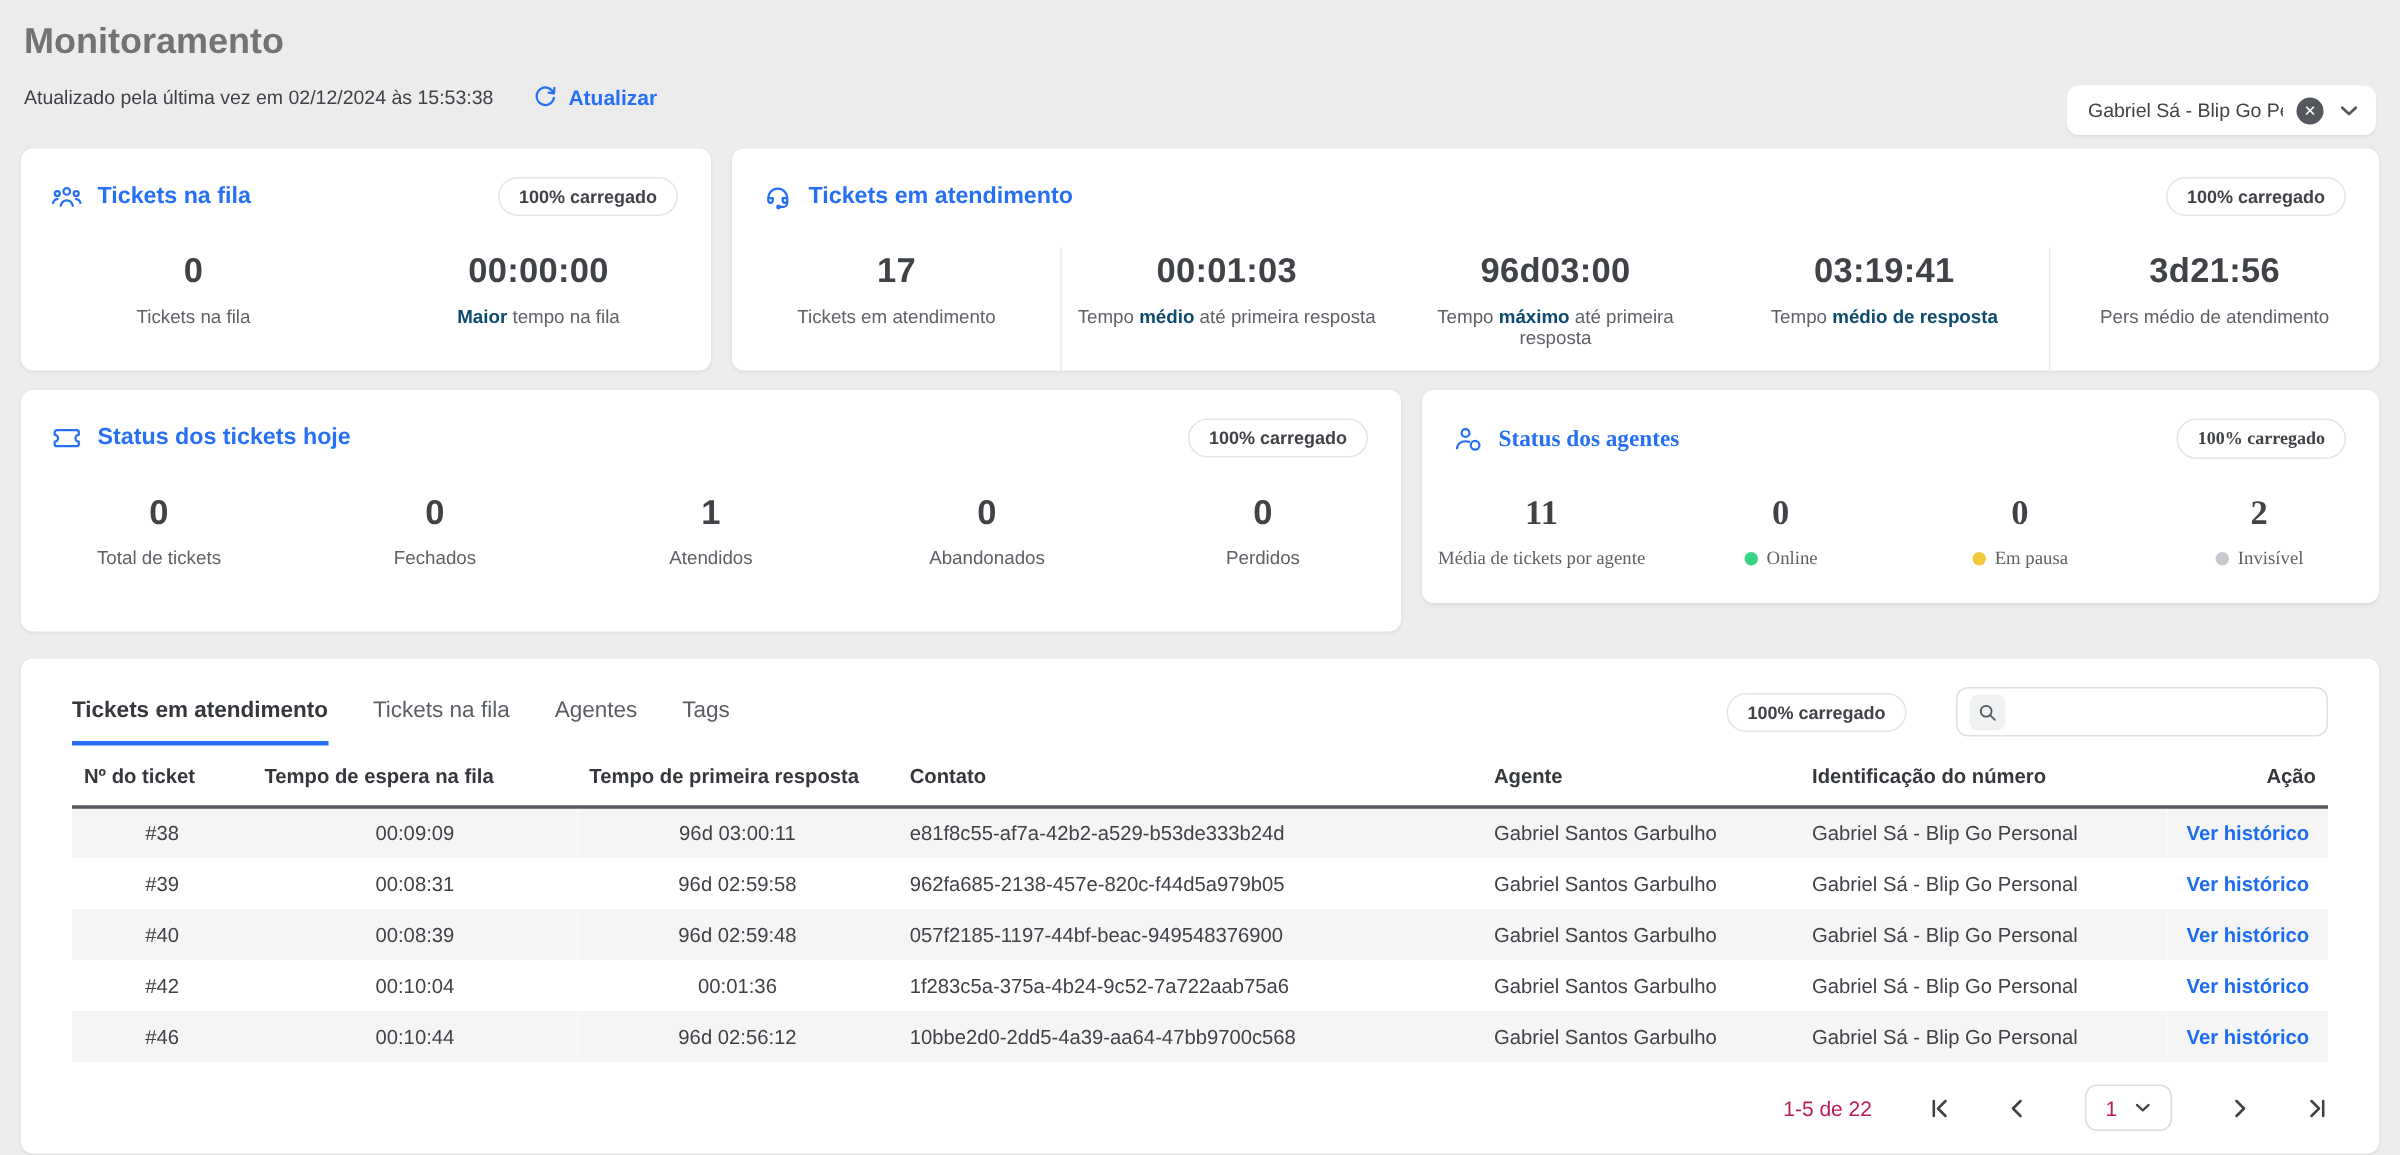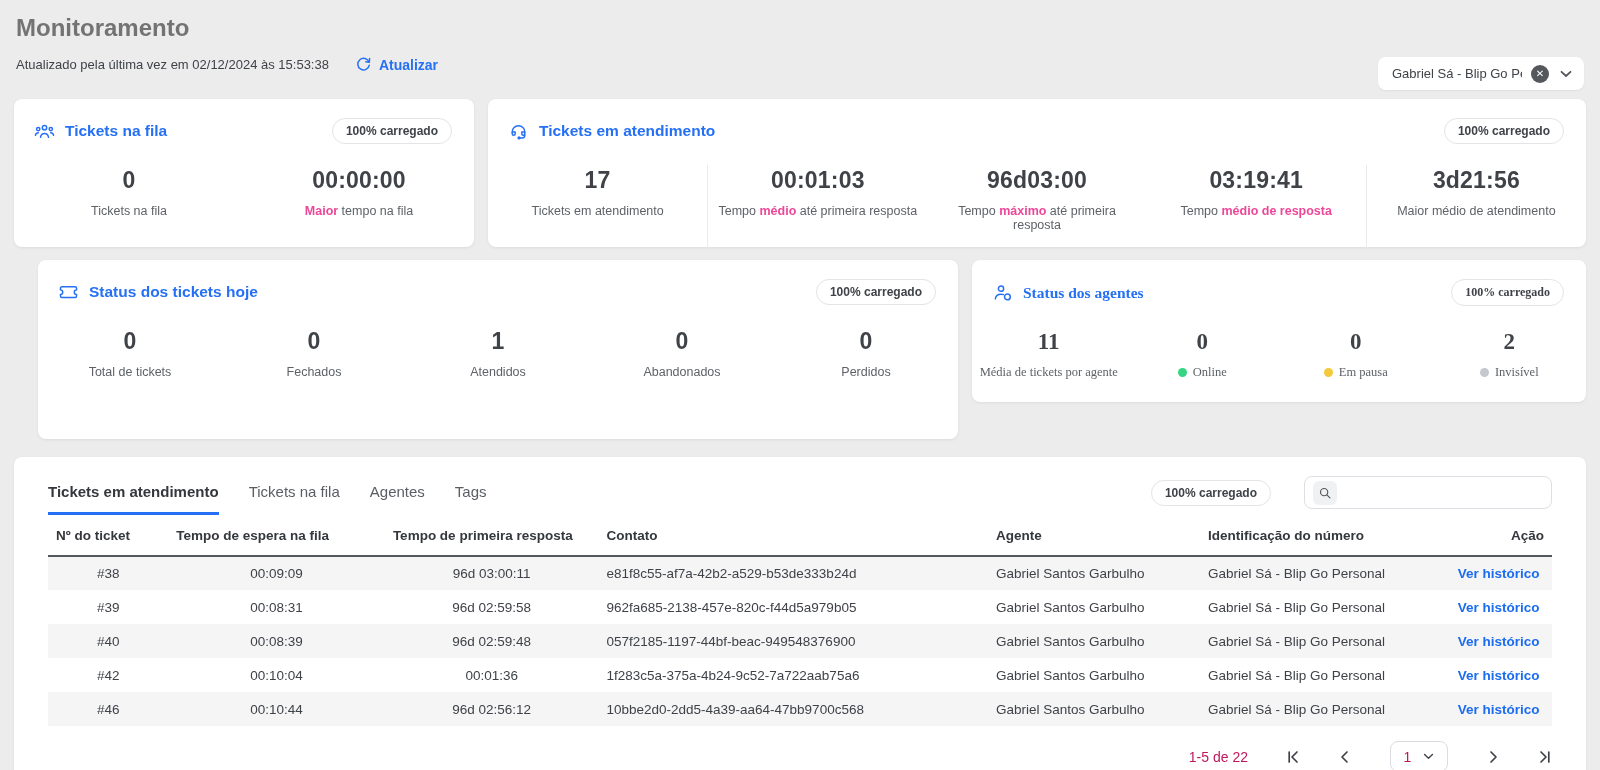--- a/index.html
+++ b/index.html
@@ -34,24 +34,24 @@
   .card-head { display: flex; align-items: center; padding: 19px 22px 0 20px; }
   .card-title { color: #2570f4; font-size: 15.5px; font-weight: 700; margin-left: 10px; }
   .badge {
     margin-left: auto; border: 1px solid #e2e4e7; border-radius: 14px; padding: 5px 13px;
     font-size: 12px; font-weight: 700; color: #3f4247; background: #fff; white-space: nowrap;
   }
   .stats { display: flex; margin-top: 21px; }
   .stat { flex: 1; text-align: center; padding: 2px 6px 16px; }
   .stat-value { font-size: 23px; font-weight: 700; color: #3f4247; letter-spacing: .2px; }
   .stat-label { margin-top: 10px; font-size: 12.5px; color: #5e6267; }
-  .stat-label b { color: #ec4899; }
+  .stat-label b { color: #0c4a6e; }
   .card--queue { flex: 0 0 460px; height: 148px; }
   .card--attendance { flex: 1; height: 148px; }
-  .card--today { flex: 0 0 920px; height: 179px; margin-left: 24px; }
+  .card--today { flex: 0 0 920px; height: 161px; }
   .card--agents { flex: 1; height: 142px; font-family: Liberation Serif, serif; }
   .card--attendance .stat:nth-child(1),
   .card--attendance .stat:nth-child(4) { border-right: 1px solid #e8eaec; }
   .dot { display: inline-block; width: 9px; height: 9px; border-radius: 50%; margin-right: 6px; vertical-align: -1px; }
   .dot.online { background: #35d583; }
   .dot.pause { background: #f4c93c; }
   .dot.invisible { background: #c5c8cc; }
 
   
   .panel { margin: 18px 14px 0; background: #fff; border-radius: 8px; box-shadow: 0 1px 3px rgba(0,0,0,.07);
@@ -172,21 +172,21 @@
       <div class="stat">
         <div class="stat-value">96d03:00</div>
         <div class="stat-label"><span>Tempo </span><b>máximo</b><span> até primeira resposta</span></div>
       </div>
       <div class="stat">
         <div class="stat-value">03:19:41</div>
         <div class="stat-label"><span>Tempo </span><b>médio de resposta</b><span></span></div>
       </div>
       <div class="stat">
         <div class="stat-value">3d21:56</div>
-        <div class="stat-label"><span>Maior médio de atendimento</span><b></b><span></span></div>
+        <div class="stat-label"><span>Pers médio de atendimento</span><b></b><span></span></div>
       </div>
     </div>
   </div>
 </div>
 
 <div class="cards-row second">
   <div class="card card--today">
     <div class="card-head">
       <span style="display:flex;">
         <svg width="21" height="21" viewBox="0 0 24 24" fill="none" stroke="#2570f4" stroke-width="1.7" stroke-linecap="round" stroke-linejoin="round">

